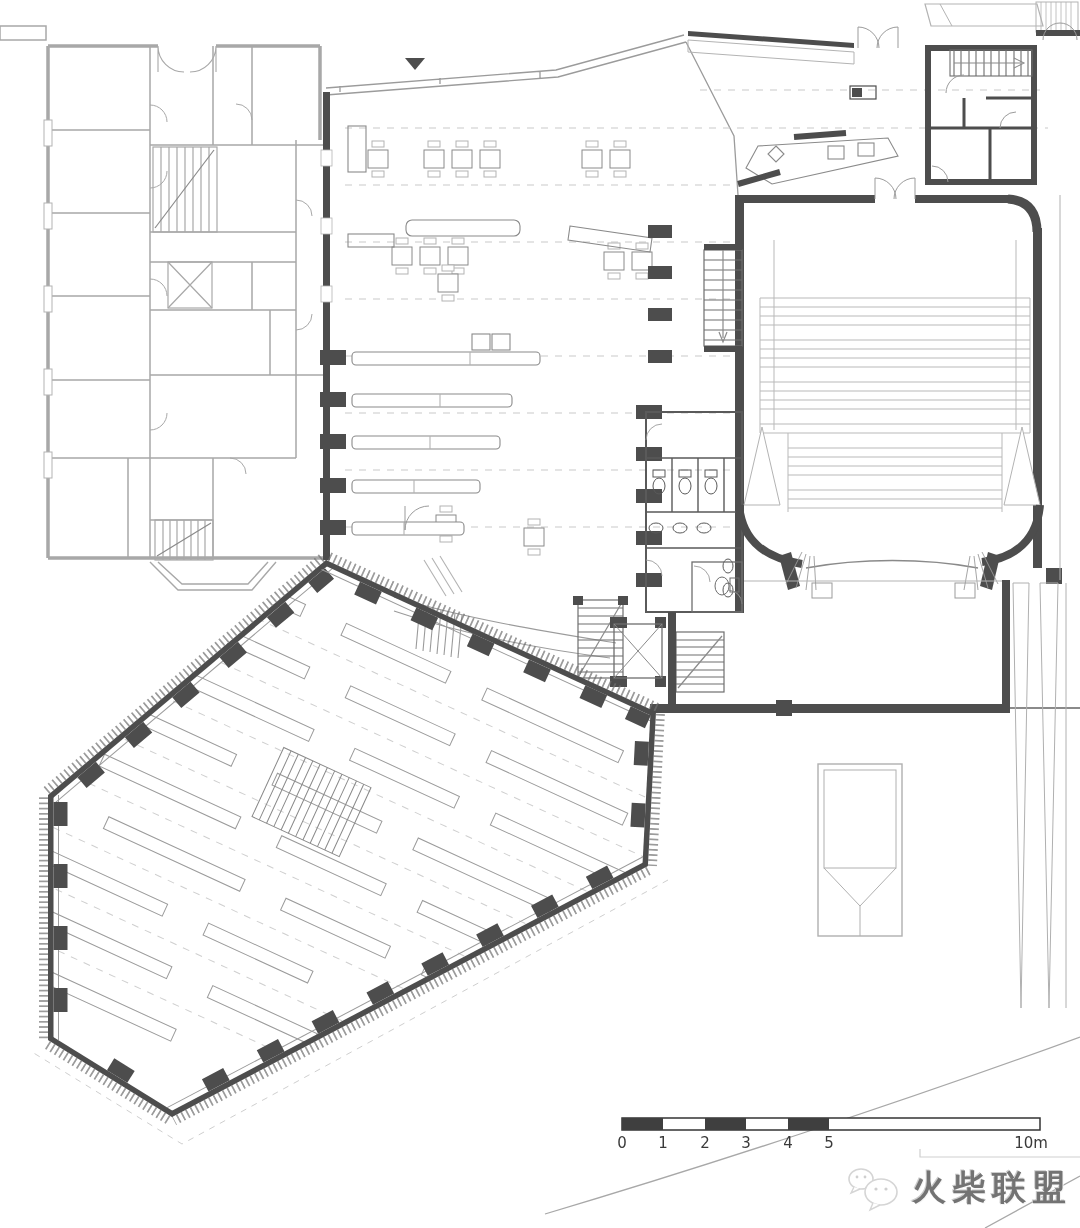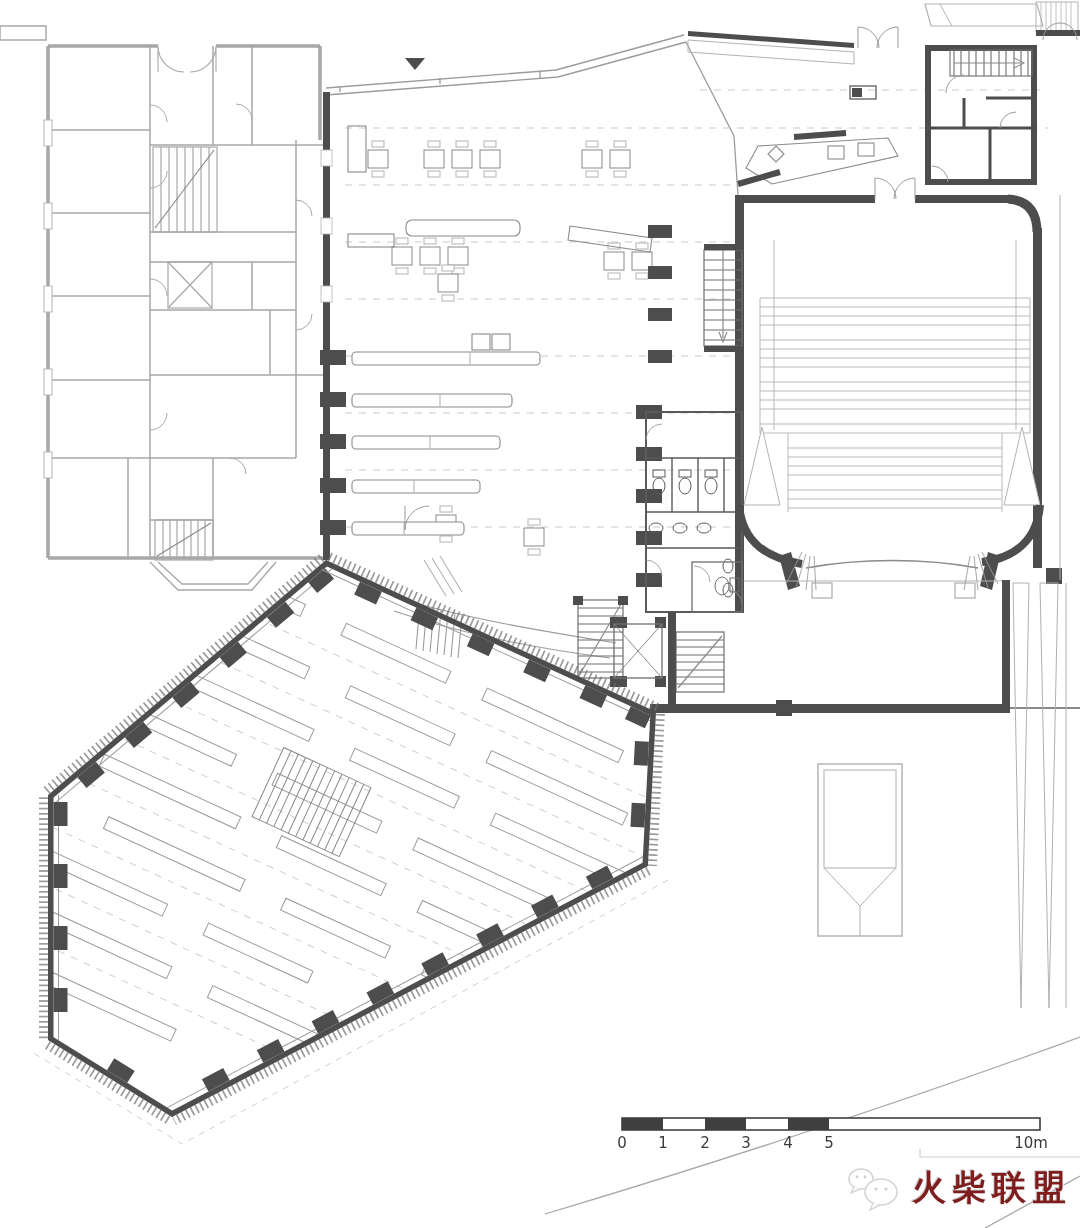--- a/index.html
+++ b/index.html
@@ -1,21 +1,21 @@
 <!DOCTYPE html>
 <html><head>
 <meta charset="utf-8">
 <style>
   html,body{margin:0;padding:0;background:#ffffff;}
   .canvas{position:relative;width:1080px;height:1228px;background:#fff;overflow:hidden;
           font-family:"DejaVu Sans","Liberation Sans",sans-serif;}
   .plan-svg{position:absolute;left:0;top:0;}
   .scale-label{font-size:15px;fill:#3a3a3a;font-family:"DejaVu Sans","Liberation Sans",sans-serif;}
   .watermark{position:absolute;right:8px;bottom:16px;display:flex;align-items:center;gap:10px;}
-  .watermark-text{font-size:34px;font-weight:bold;letter-spacing:6px;color:#7f1d1d;
+  .watermark-text{font-size:34px;font-weight:bold;letter-spacing:6px;color:#737373;
       text-shadow:1px 1px 0 #f7f7f7,-1px -1px 0 #cccccc;}
 </style>
 </head>
 <body>
 
 <div class="canvas">
 <svg class="plan-svg" width="1080" height="1228" viewBox="0 0 1080 1228">
   <defs>
     <pattern id="hat" width="5.2" height="9" patternUnits="userSpaceOnUse">
       <path d="M2.6,0V9" stroke="#6f6f6f" stroke-width="1.2"></path>

